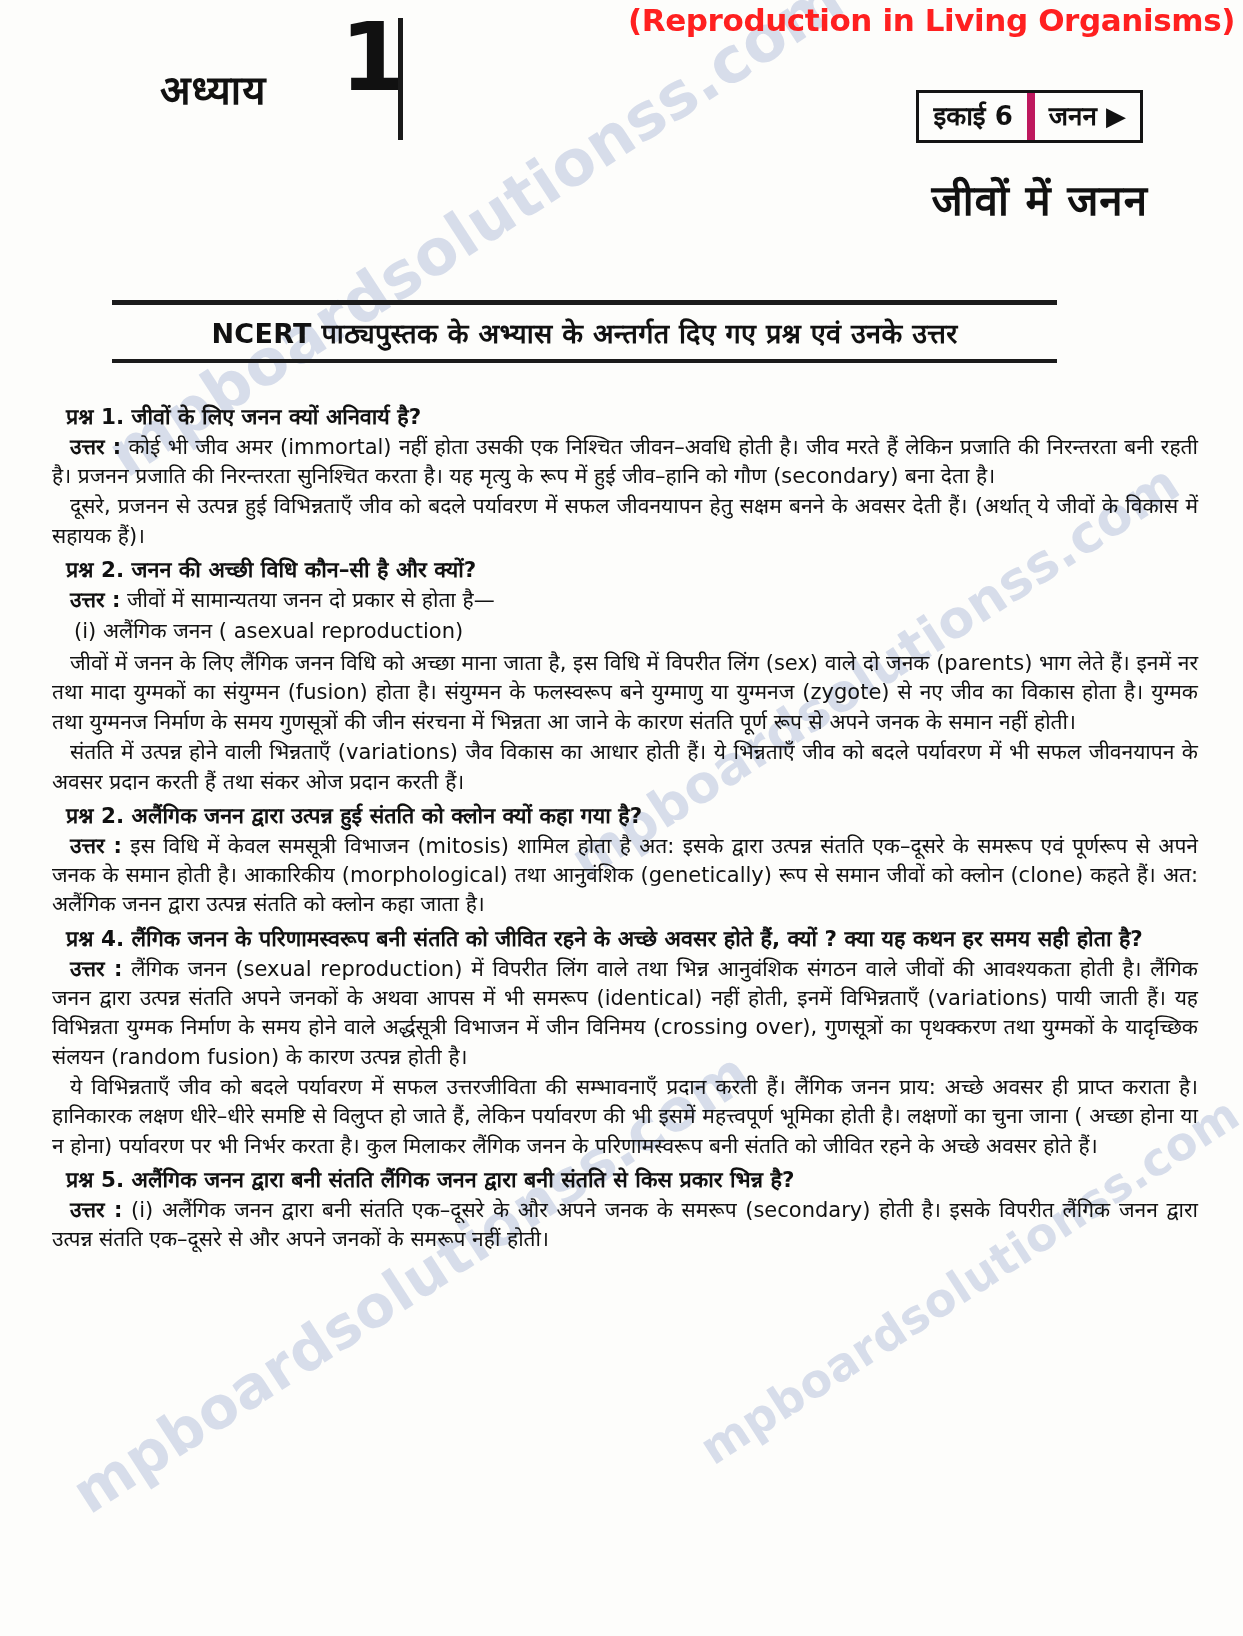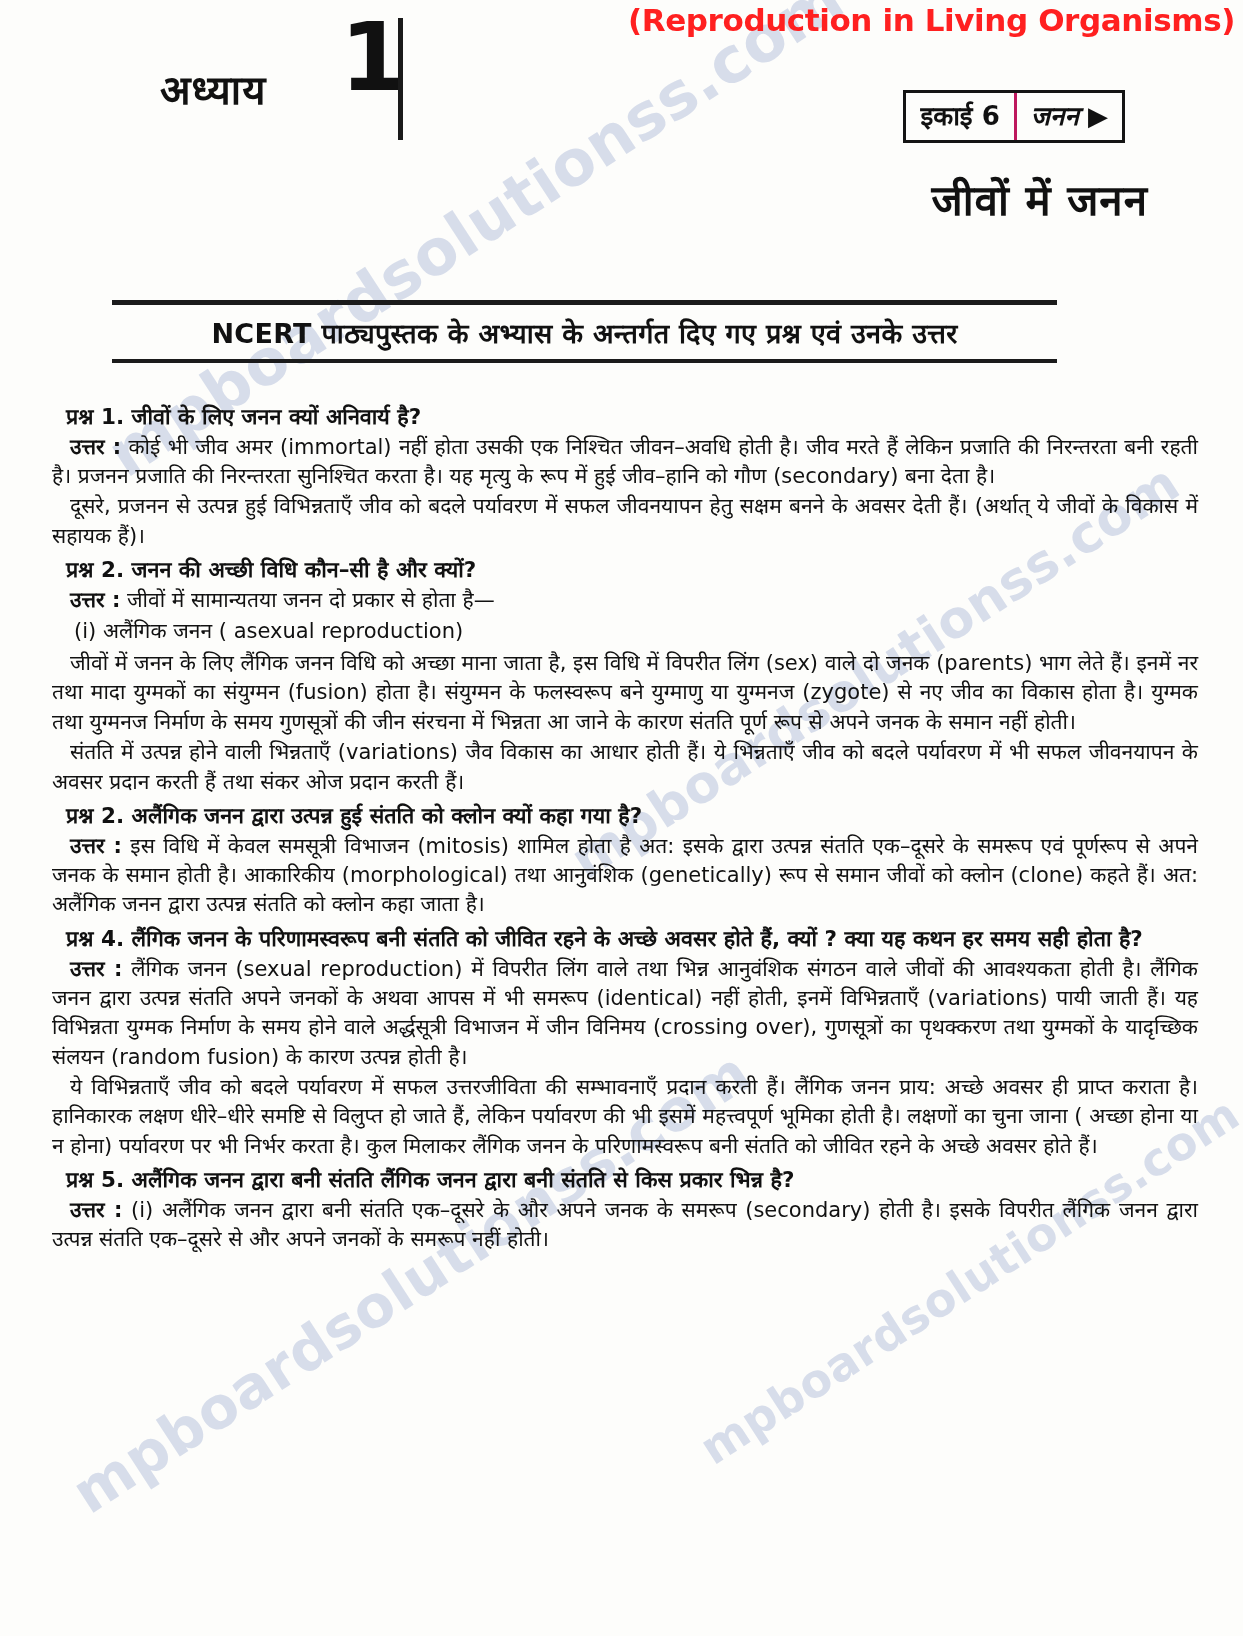--- a/index.html
+++ b/index.html
@@ -74,32 +74,32 @@
     right: 8px; top: 2px;
     color: #ff2020;
     font-family: "DejaVu Sans", sans-serif;
     font-weight: 700;
     font-size: 31px;
     letter-spacing: -0.4px;
     white-space: nowrap;
   }
   .unit-box {
     position: absolute;
-    right: 118px; top: 90px;
+    right: 100px; top: 90px;
     display: flex;
     border: 3px solid #141414;
   }
   .unit-cell {
     padding: 4px 14px 7px 14px;
     font-family: "DejaVu Sans", sans-serif;
     font-weight: 600;
     font-size: 26px;
     white-space: nowrap;
   }
-  .unit-cell + .unit-cell { border-left: 3px solid #be185d; font-style: italic; }
+  .unit-cell + .unit-cell { border-left: 8px solid #be185d; }
   .hi-title {
     position: absolute;
     right: 95px; top: 170px;
     font-family: "DejaVu Sans", sans-serif;
     font-weight: 700;
     font-size: 42px;
     letter-spacing: 1px;
     white-space: nowrap;
   }
 

